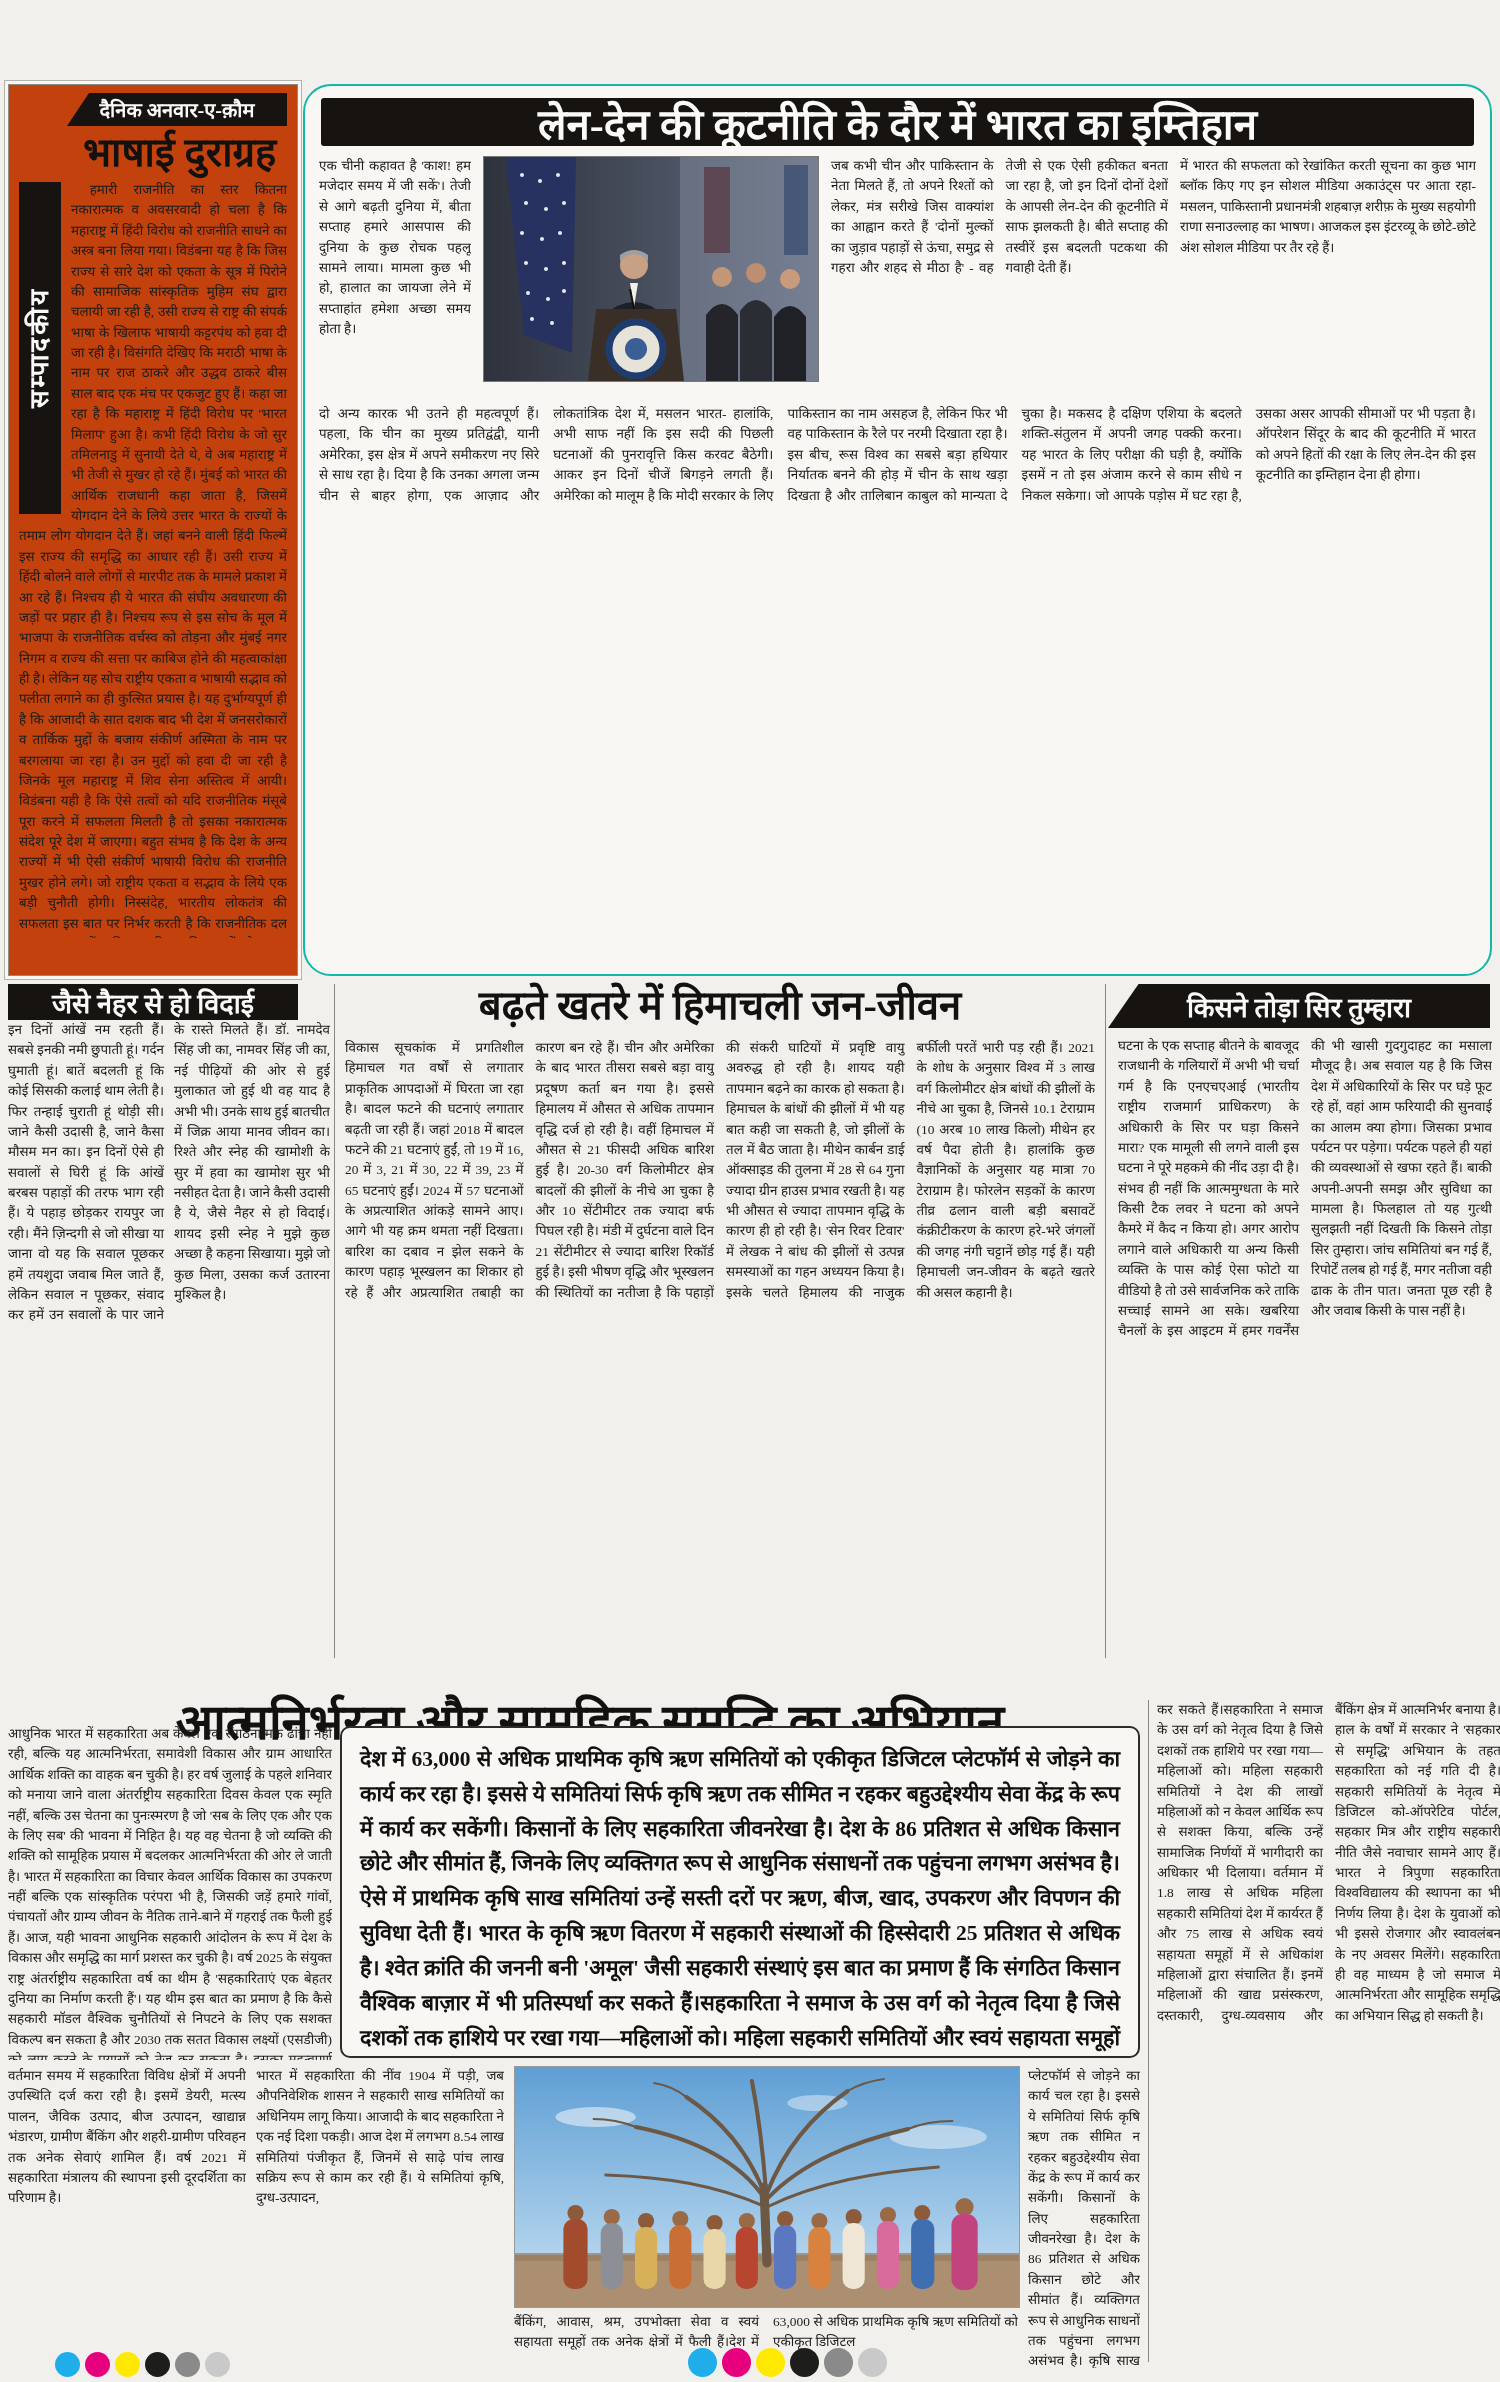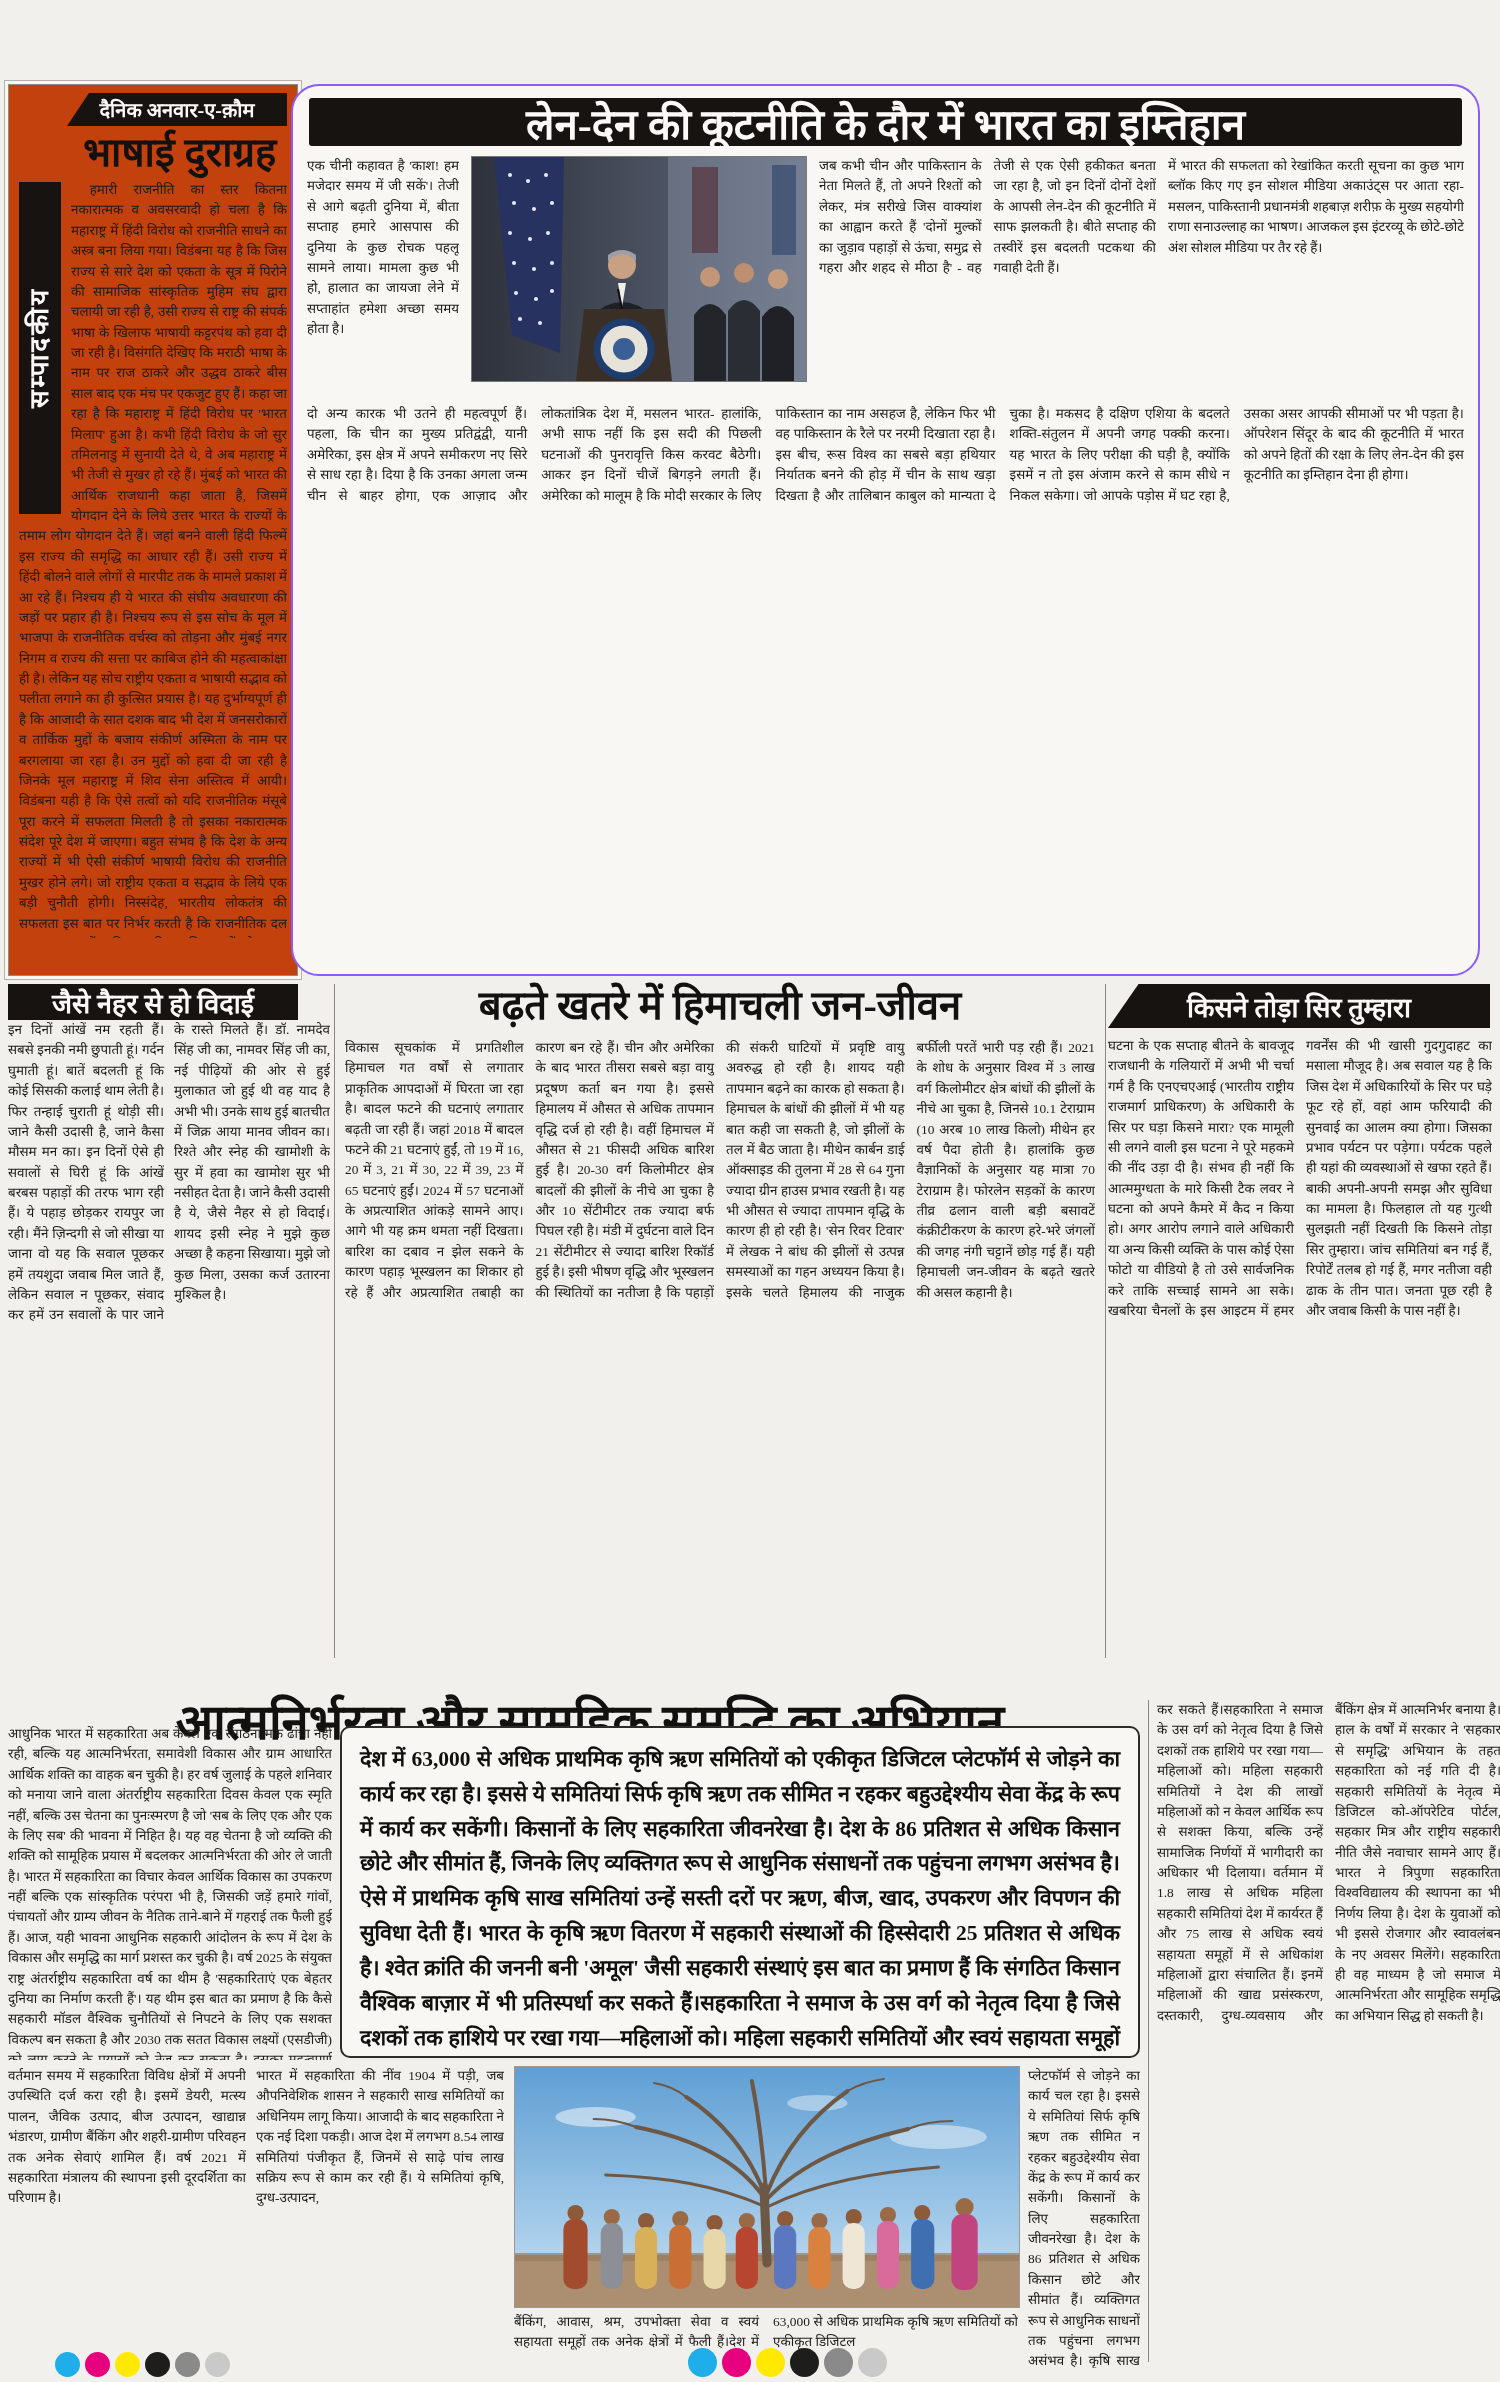--- a/index.html
+++ b/index.html
@@ -19,38 +19,38 @@
   .bodytext{font-size:13.4px;line-height:1.52;text-align:justify;color:#1d1c1a;overflow:hidden;}
   .bodytext p{margin:0;text-indent:1.4em;}
   section{box-sizing:border-box;}
   
   .editorial{position:absolute;left:8px;top:84px;width:290px;height:892px;background:#c2410c;border:1px solid #8f8b86;box-shadow:0 0 0 3px #f8f7f4,0 0 0 4px #b5b1ac;padding:8px 10px;}
   .ed-kicker{margin-left:48px;height:33px;font-size:20px;clip-path:polygon(10% 0,100% 0,100% 100%,0 100%);}
   .ed-headline{margin:6px 0 6px 64px;font-size:40px;line-height:1.05;font-weight:bold;color:#131110;}
   .ed-vert{float:left;width:42px;height:332px;margin:2px 10px 4px 0;writing-mode:vertical-rl;transform:rotate(180deg);font-size:26px;letter-spacing:3px;text-align:center;}
   .ed-body{height:758px;}
   
-  .lead{position:absolute;left:291px;top:84px;width:1189px;height:892px;background:#f8f7f4;border:2px solid #8b5cf6;border-radius:28px;padding:12px 14px;}
+  .lead{position:absolute;left:303px;top:84px;width:1189px;height:892px;background:#f8f7f4;border:2px solid #14b8a6;border-radius:28px;padding:12px 14px;}
   .lead-band{height:48px;font-size:42px;border-radius:3px;margin:0 2px 10px 2px;}
   .lead-top{display:flex;gap:12px;height:230px;overflow:hidden;}
   .lt-col1{width:152px;}
   .photo1{width:334px;height:224px;border:1px solid #777;flex:none;margin:0;}
   .lt-col2{flex:1;column-count:2;column-gap:12px;}
   .lt-col3{width:296px;flex:none;}
   .lead-body{margin-top:18px;height:562px;column-count:5;column-gap:14px;}
   
   .m-left{position:absolute;left:8px;top:984px;width:322px;height:674px;}
   .m-left-band{width:290px;height:36px;font-size:27px;}
   .m-left-body{column-count:2;column-gap:10px;height:612px;}
   .m-center{position:absolute;left:334px;top:984px;width:772px;height:674px;border-left:1px solid #8a8681;border-right:1px solid #8a8681;padding:0 10px;}
   .m-center-headline{font-size:40px;font-weight:bold;text-align:center;color:#121110;margin:0 0 10px 0;line-height:1.1;}
   .m-center-body{column-count:4;column-gap:12px;height:608px;}
   .m-right{position:absolute;left:1108px;top:984px;width:384px;height:674px;}
   .m-right-band{width:382px;height:44px;font-size:27px;clip-path:polygon(8% 0,100% 0,100% 100%,0 100%);margin-bottom:8px;}
-  .m-right-body{column-count:2;column-gap:12px;height:606px;}
+  .m-right-body{column-count:2;column-gap:12px;height:606px;margin-left:10px;}
   
   .b-headline{position:absolute;left:40px;top:1656px;width:1100px;font-size:49px;font-weight:bold;text-align:center;color:#131110;line-height:1.05;}
   .b-left{position:absolute;left:8px;top:1724px;width:324px;height:336px;}
   .b-box{position:absolute;left:340px;top:1726px;width:800px;height:332px;border:2px solid #2e2c29;border-radius:10px;background:#f8f7f4;padding:14px 18px;box-sizing:border-box;
          font-size:21.5px;font-weight:bold;line-height:1.62;text-align:justify;color:#11100f;overflow:hidden;}
   .b-right{position:absolute;left:1148px;top:1700px;width:344px;height:662px;border-left:1px solid #8a8681;padding-left:8px;column-count:2;column-gap:12px;}
   .b-lower{position:absolute;left:8px;top:2066px;width:1132px;height:302px;display:flex;gap:10px;}
   .bl-colA{width:238px;flex:none;}
   .bl-colB{width:248px;flex:none;}
   .bl-photo-wrap{flex:1;display:flex;flex-direction:column;gap:4px;}

